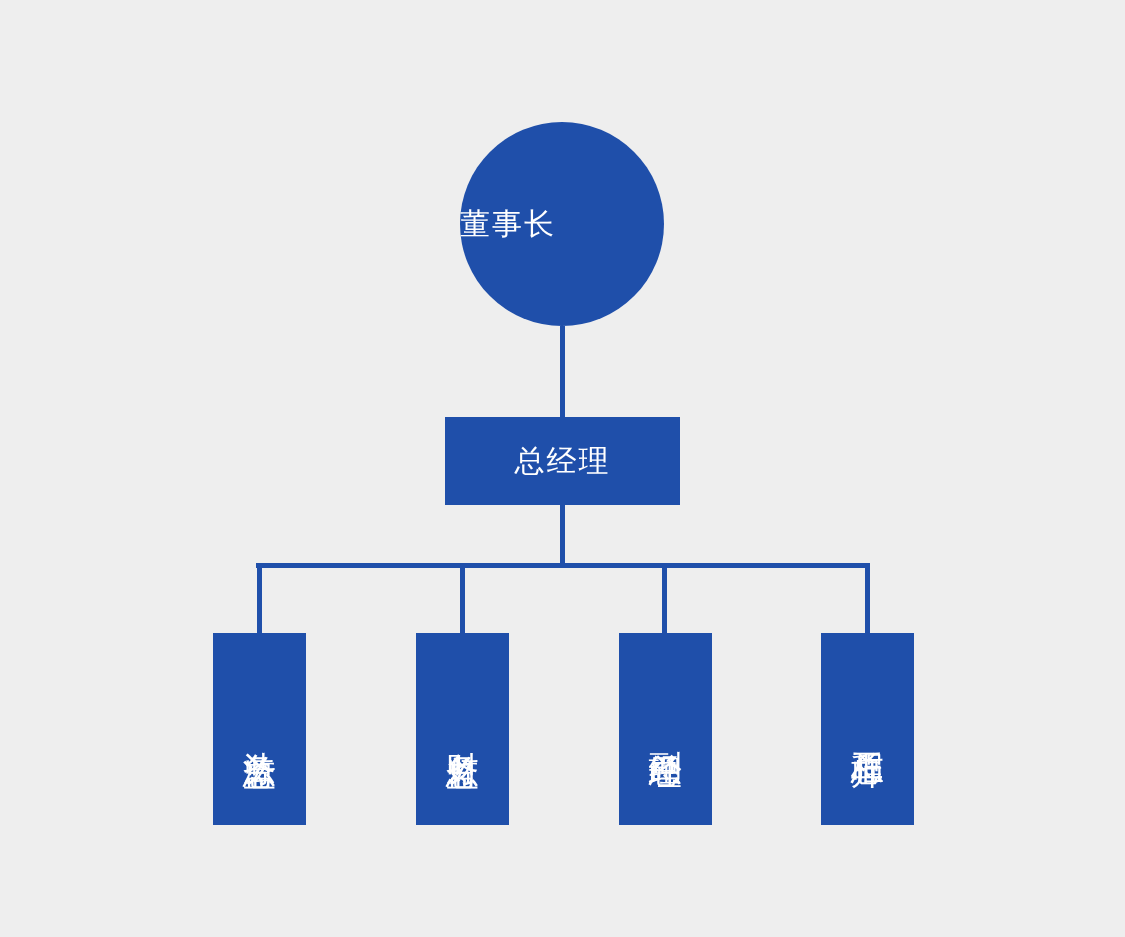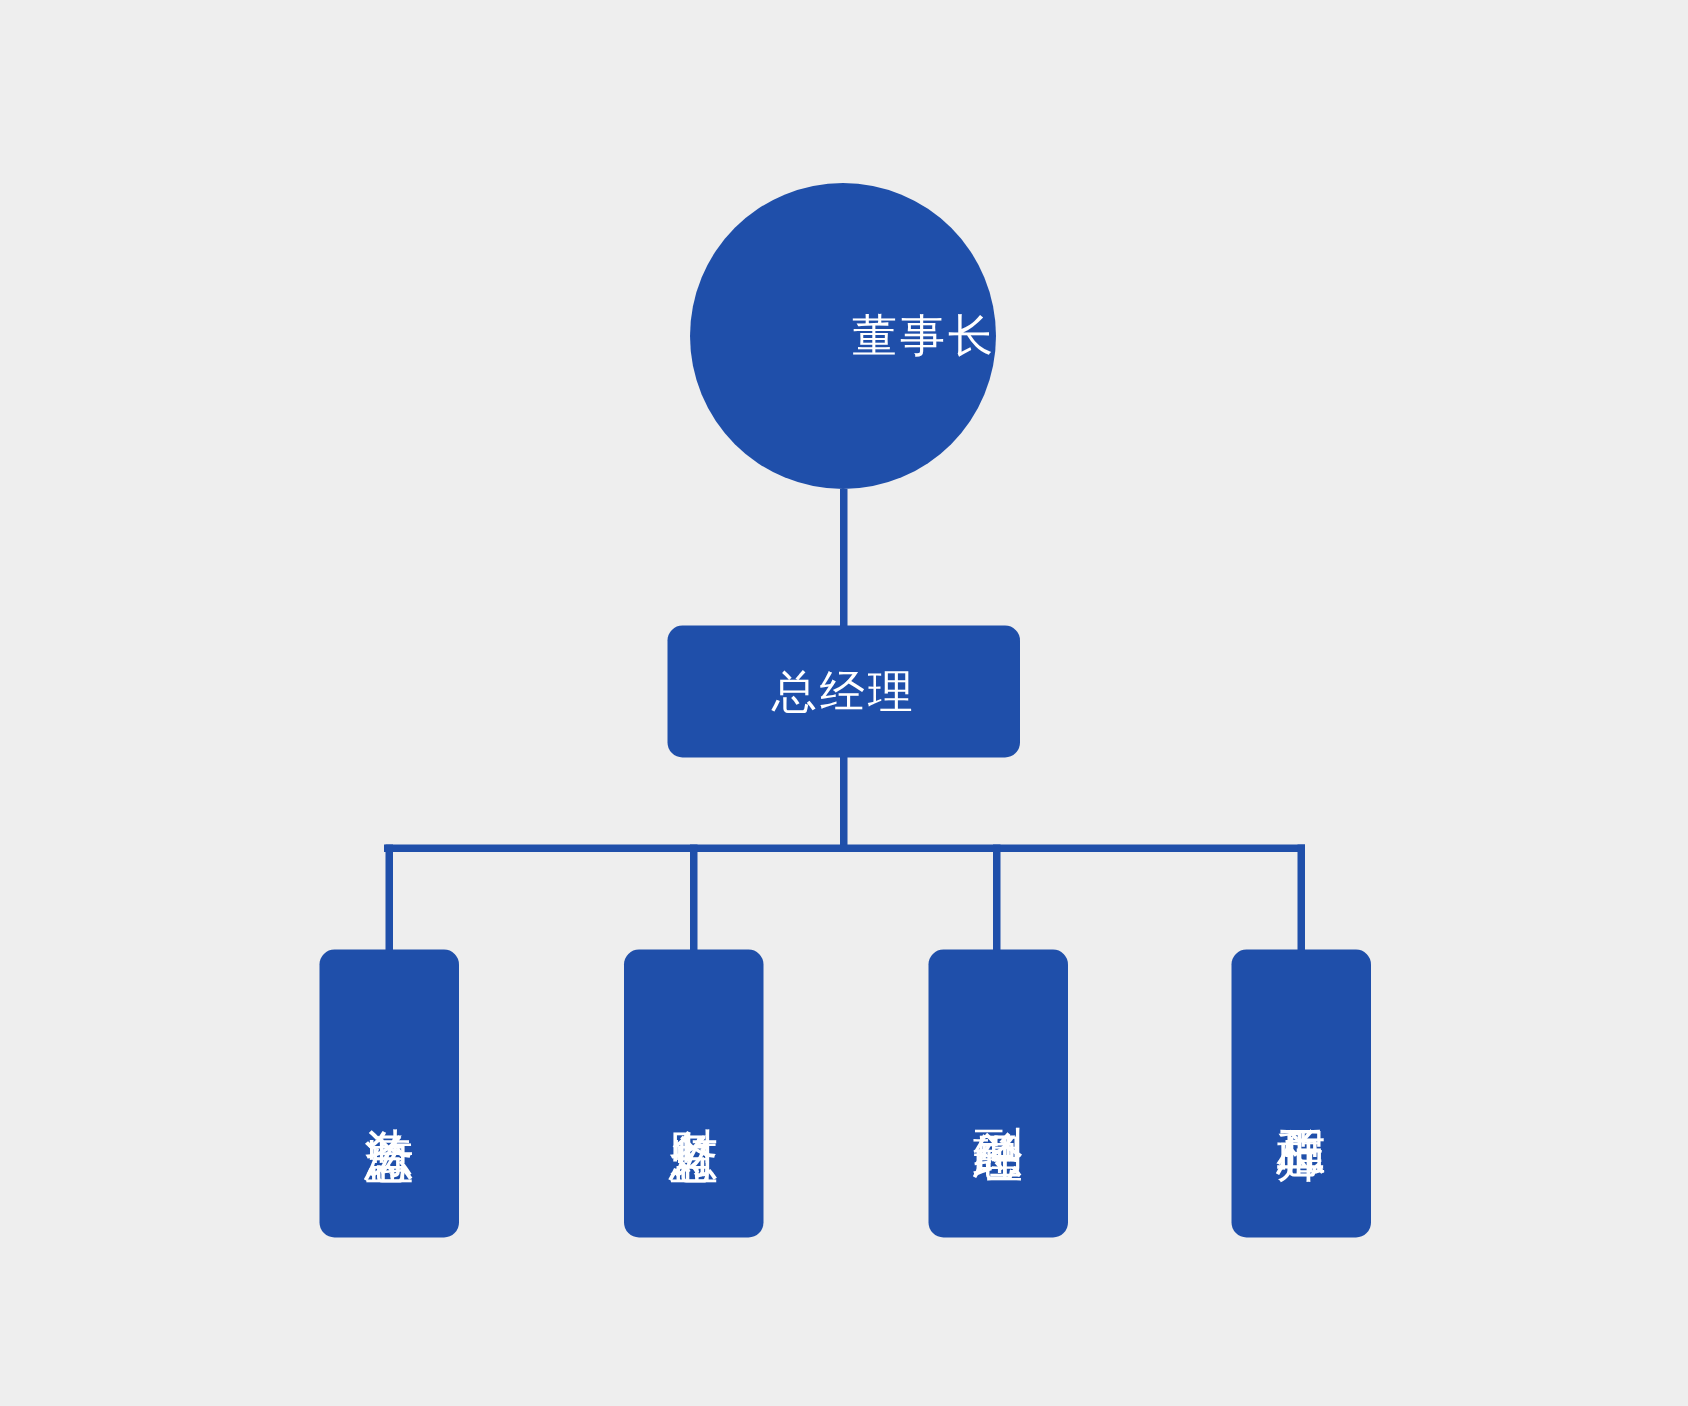--- a/index.html
+++ b/index.html
@@ -38,37 +38,36 @@
   .node-circle {
     position: absolute;
     left: 460px;
     top: 122px;
     width: 204px;
     height: 204px;
     border-radius: 50%;
     background: #1f4faa;
     display: flex;
     align-items: center;
-    justify-content: flex-end;
+    justify-content: flex-start;
   }
   .node-circle .node-label {
     color: #ffffff;
     font-size: 30px;
     letter-spacing: 2px;
     font-weight: 400;
     white-space: nowrap;
   }
 
   .node-box {
     position: absolute;
     background: #1f4faa;
     display: flex;
     align-items: center;
     justify-content: center;
-    border-radius: 10px;
   }
   .node-gm {
     left: 445px;
     top: 417px;
     width: 235px;
     height: 88px;
   }
   .node-gm .node-label {
     color: #ffffff;
     font-size: 30px;

